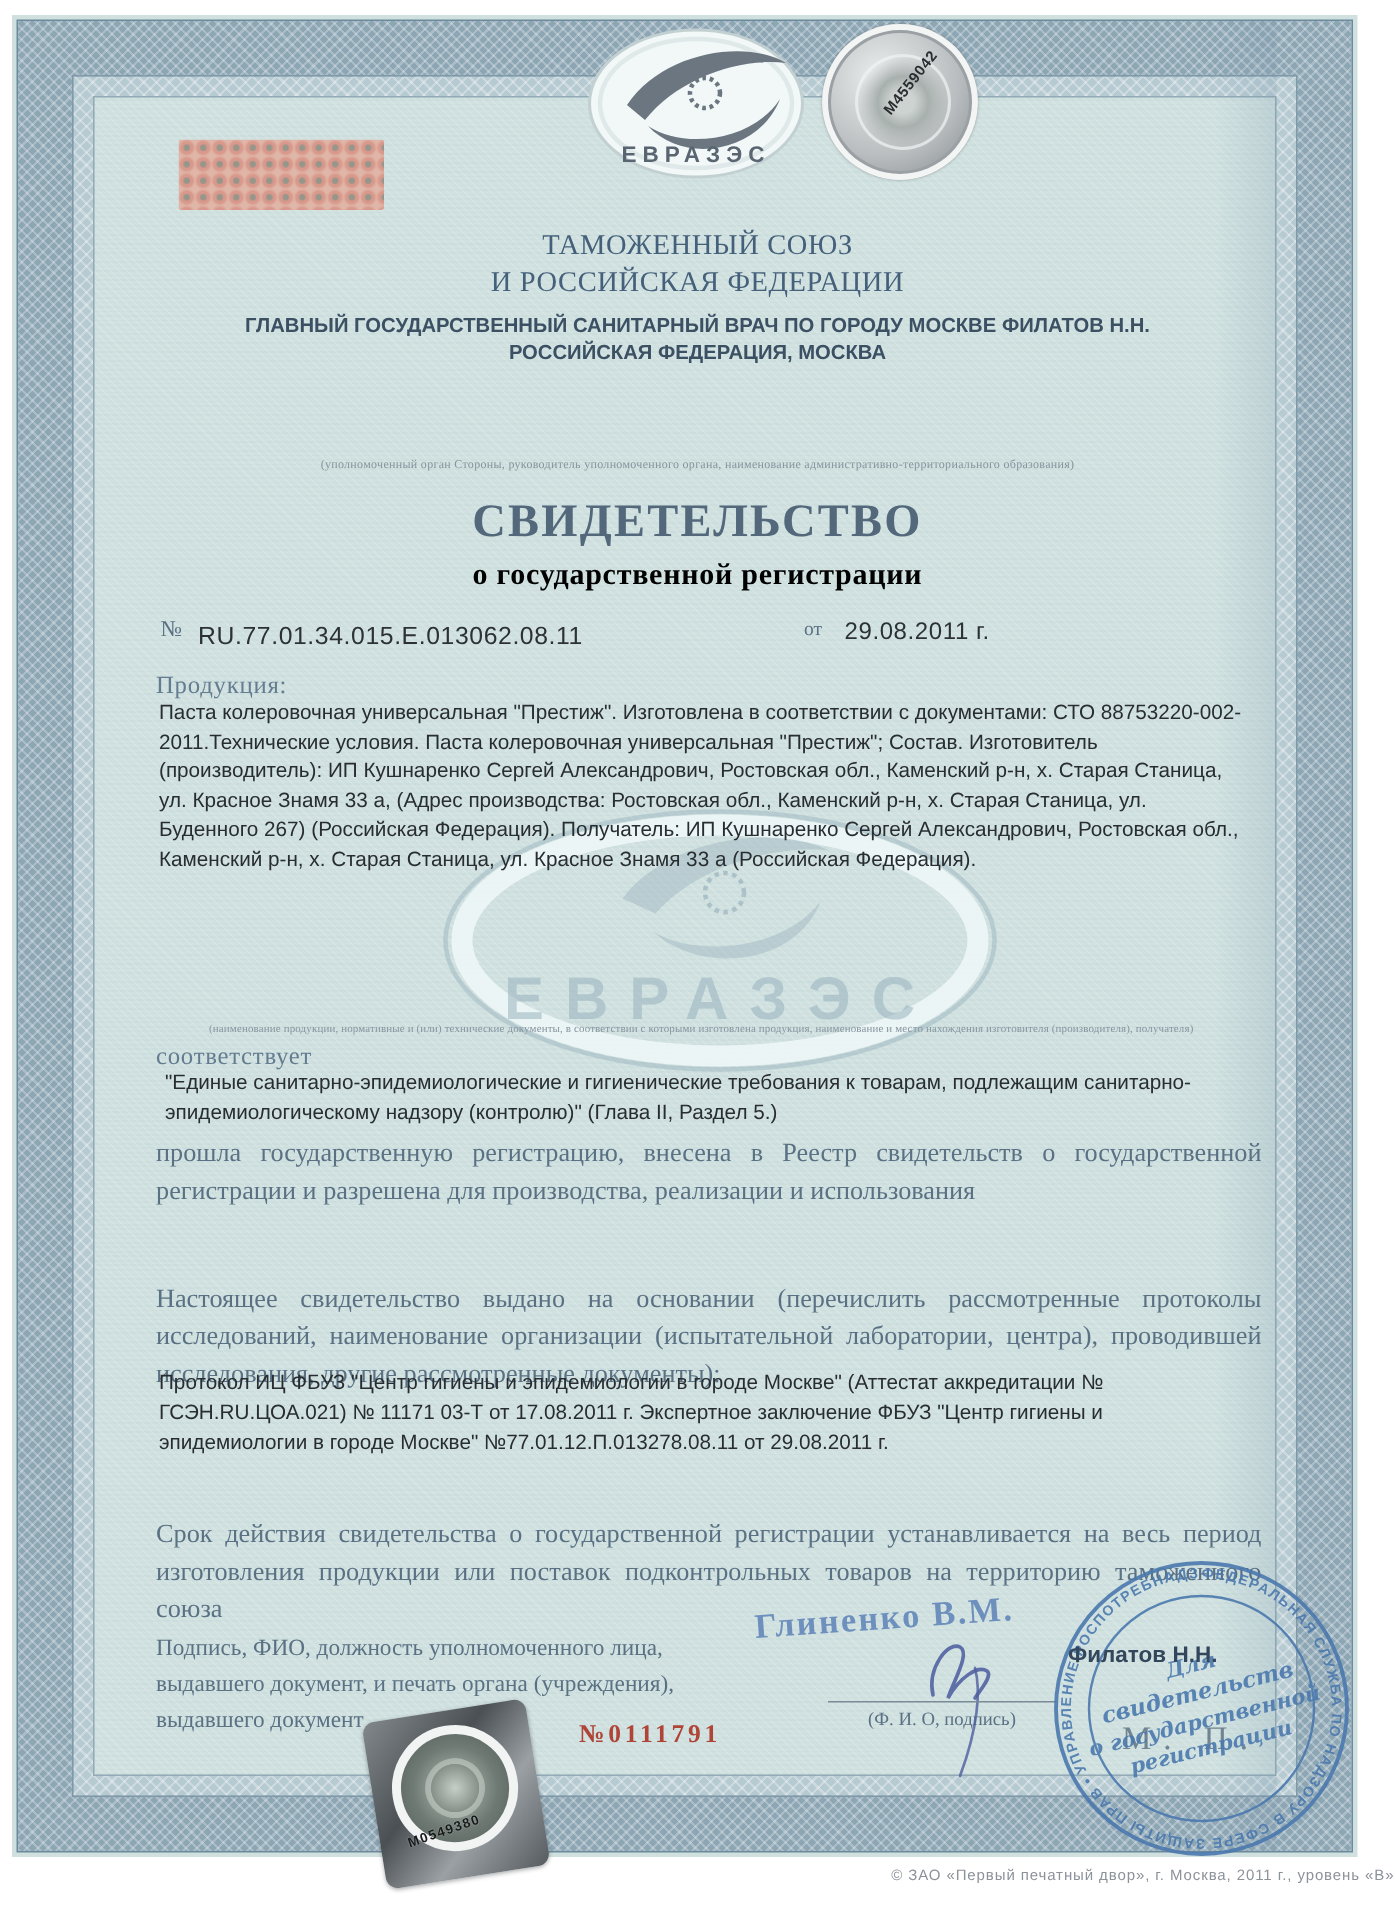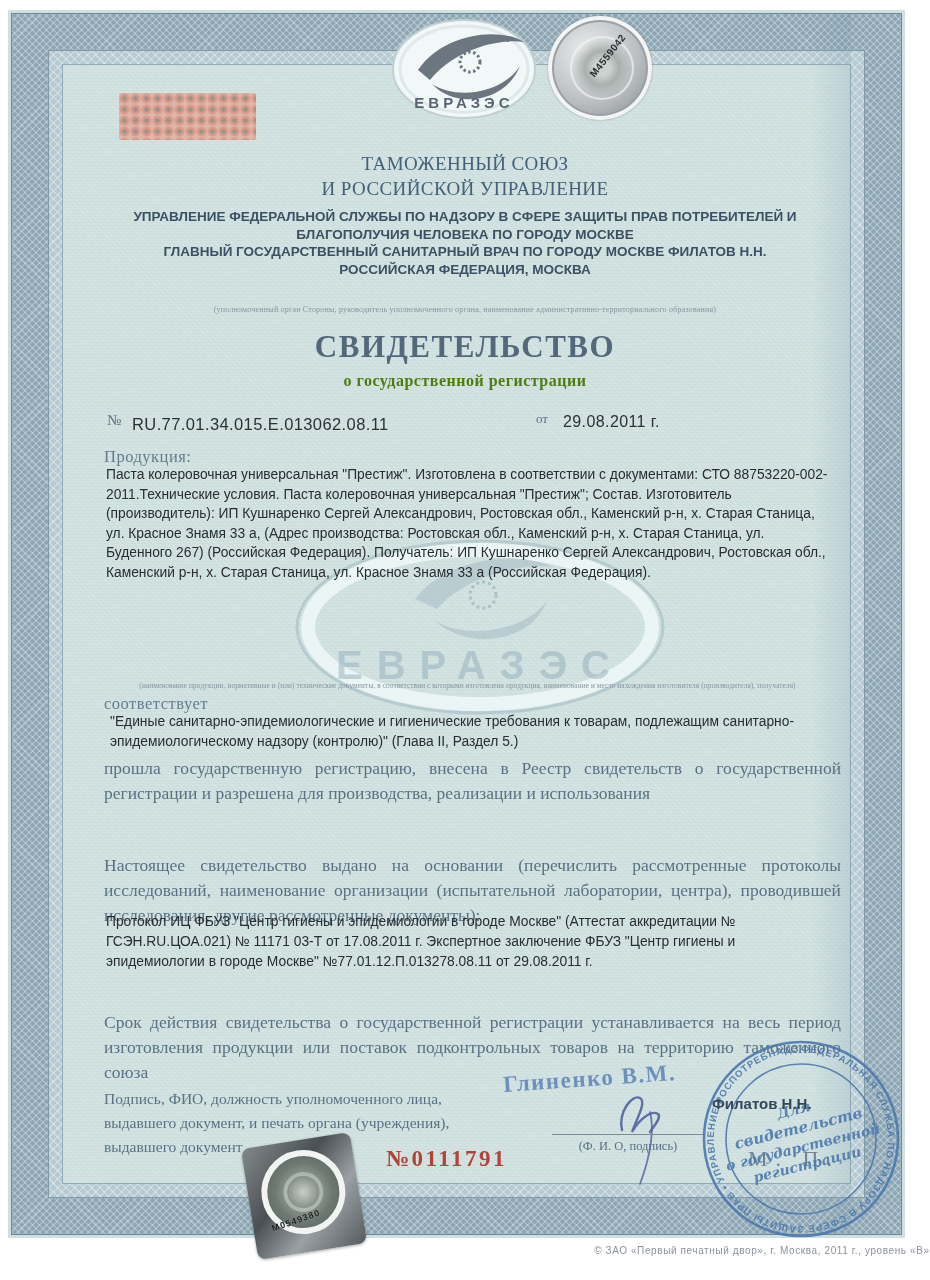--- a/index.html
+++ b/index.html
@@ -39,29 +39,29 @@
   .serif-blue{color:#5a7184;font-family:"Liberation Serif",serif;}
   .sans-dark{color:#282d31;font-family:"Liberation Sans",sans-serif;}
   .center{text-align:center;}
   .just{text-align:justify;}
 
   .union-line{font-size:19px;font-weight:normal;color:#44607a;line-height:25px;letter-spacing:.4px;}
   .auth-line{font-family:"Liberation Sans",sans-serif;font-size:13.5px;font-weight:600;color:#3c5064;line-height:17.5px;}
   .tiny-cap{font-size:8px;color:#87949e;letter-spacing:.2px;}
   .tiny-cap2{font-size:7.3px;color:#8795a0;letter-spacing:.1px;}
   .doc-title{font-size:31px;font-weight:bold;color:#54687c;letter-spacing:1.5px;}
-  .doc-subtitle{font-size:16px;font-weight:bold;color:#4d7c0f;letter-spacing:.5px;}
+  .doc-subtitle{font-size:20px;font-weight:bold;color:#000000;letter-spacing:.5px;}
   .label-serif{font-size:16.5px;color:#647c90;letter-spacing:.5px;}
   .body-sans{font-size:13.8px;line-height:1.42;}
   .para-serif{font-size:17.5px;line-height:1.42;color:#5a7184;}
   .mono-num{font-family:"Liberation Sans",sans-serif;font-size:16.5px;color:#2c3136;letter-spacing:.4px;}
 
   .glinenko{font-size:23px;font-weight:bold;color:#5d82b8;letter-spacing:1.5px;
     transform:rotate(-4deg);opacity:.85;}
-  .serial-red{font-size:23px;font-weight:bold;color:#b04437;letter-spacing:2.5px;}
+  .serial-red{font-size:17px;font-weight:bold;color:#b04437;letter-spacing:2.5px;}
   .mp-mark{font-size:22px;color:rgba(96,115,130,.85);letter-spacing:8px;}
   .filatov{font-family:"Liberation Sans",sans-serif;font-size:15px;font-weight:bold;color:#33475c;}
   .footer-line{font-family:"Liberation Sans",sans-serif;font-size:10px;color:#8c929a;
     letter-spacing:.6px;text-align:right;}
 
   
   .pink-block{background:
       radial-gradient(circle, rgba(85,140,130,.55) 1.8px, rgba(85,140,130,0) 2.6px),
       radial-gradient(circle, rgba(205,95,80,.4) 4px, rgba(205,95,80,.15) 5px, rgba(205,95,80,0) 6px),
       #e2b2a3;
@@ -125,23 +125,22 @@
 
     <div class="txt holo-top" style="left:548px;top:16px;width:104px;height:104px;">
       <div class="emblem"></div>
       <div class="holo-serial-top">М4559042</div>
     </div>
 
     <div class="txt pink-block" style="left:119px;top:93px;width:137px;height:47px;"></div>
 
     <div class="txt center" style="left:100px;top:151px;width:730px;">
       <div class="union-line">ТАМОЖЕННЫЙ СОЮЗ</div>
-      <div class="union-line">И РОССИЙСКОЙ УПРАВЛЕНИЕ</div>
+      <div class="union-line">И РОССИЙСКАЯ ФЕДЕРАЦИИ</div>
       <div style="height:7px;"></div>
-      <div class="auth-line" style="width:700px;margin:0 auto;">УПРАВЛЕНИЕ ФЕДЕРАЛЬНОЙ СЛУЖБЫ ПО НАДЗОРУ В СФЕРЕ ЗАЩИТЫ ПРАВ ПОТРЕБИТЕЛЕЙ И БЛАГОПОЛУЧИЯ ЧЕЛОВЕКА ПО ГОРОДУ МОСКВЕ</div>
       <div class="auth-line">ГЛАВНЫЙ ГОСУДАРСТВЕННЫЙ САНИТАРНЫЙ ВРАЧ ПО ГОРОДУ МОСКВЕ ФИЛАТОВ Н.Н.</div>
       <div class="auth-line">РОССИЙСКАЯ ФЕДЕРАЦИЯ, МОСКВА</div>
     </div>
     <div class="txt center tiny-cap" style="left:115px;top:305px;width:700px;">(уполномоченный орган Стороны, руководитель уполномоченного органа, наименование административно-территориального образования)</div>
 
     <div class="txt center doc-title" style="left:100px;top:329px;width:730px;">СВИДЕТЕЛЬСТВО</div>
     <div class="txt center doc-subtitle" style="left:100px;top:372px;width:730px;">о государственной регистрации</div>
 
     <div class="txt serif-blue" style="left:107px;top:412px;font-size:15px;">№</div>
     <div class="txt mono-num" style="left:132px;top:415px;">RU.77.01.34.015.E.013062.08.11</div>

